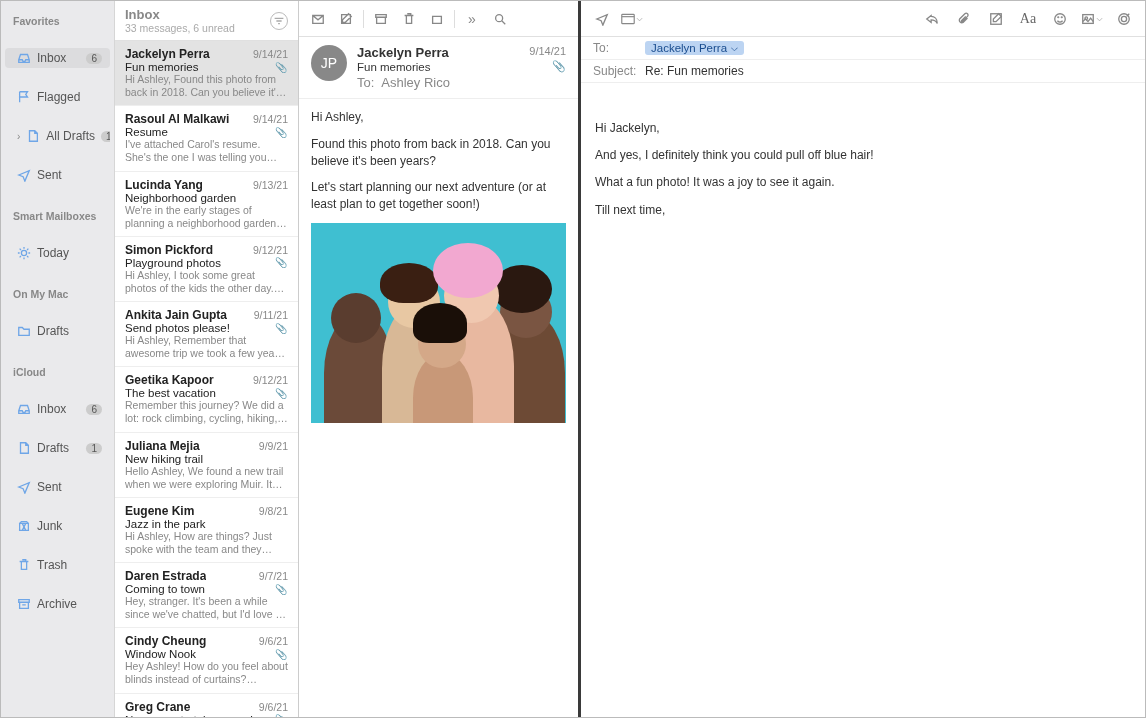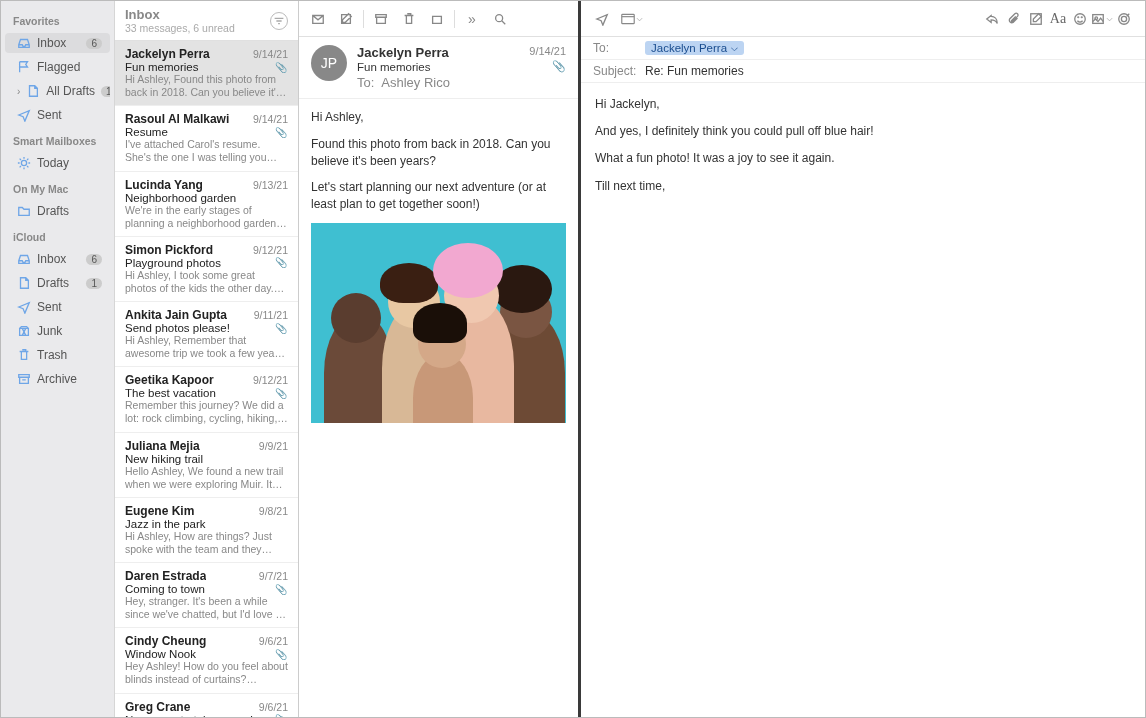--- a/index.html
+++ b/index.html
@@ -1,19 +1,19 @@
 <!DOCTYPE html>
 <html><head>
 <meta charset="utf-8">
 <style>
 * { margin: 0; padding: 0; box-sizing: border-box; font-family: -apple-system, BlinkMacSystemFont, "Helvetica Neue", sans-serif; }
 body { width: 1146px; height: 718px; overflow: hidden; display: flex; background: #fff; font-size: 12px; color: #333; border: 1px solid #bbb; }
 
 
-.sidebar { width: 114px; min-width: 114px; background: #eaeaec; padding: 8px 0 8px 0; display: flex; flex-direction: column; gap: 4px; overflow: hidden; border-right: 1px solid #d6d6d6; }
+.sidebar { width: 114px; min-width: 114px; background: #eaeaec; padding: 8px 0 8px 0; display: flex; flex-direction: column; gap: 19px; overflow: hidden; border-right: 1px solid #d6d6d6; }
 .sb-section { padding: 6px 10px 2px 12px; font-size: 10.5px; color: #888; font-weight: 600; }
 .sb-item { display: flex; align-items: center; padding: 3px 8px 3px 12px; gap: 6px; color: #555; border-radius: 4px; margin: 0 4px; white-space: nowrap; overflow: hidden; }
 .sb-item.selected { background: #dcdcde; }
 .sb-item .lbl { flex: 1; font-size: 12px; }
 .sb-badge { background: #ccc; color: #555; font-size: 10px; border-radius: 8px; padding: 0 5px; min-width: 14px; text-align: center; }
 .sb-icon { width: 14px; height: 14px; display: inline-flex; align-items: center; justify-content: center; color: #6fa6e7; }
 .sb-caret { width: 8px; color:#888; font-size:10px;}
 
 
 .msglist { width: 184px; min-width: 184px; background: #fff; border-right: 1px solid #ccc; display: flex; flex-direction: column; }
@@ -46,28 +46,28 @@
 .read-meta .torow .lab { color:#888; margin-right:4px;}
 .read-date { font-size:11px; color:#888;}
 .read-body { padding: 10px 12px; font-size:12px; line-height:1.4; overflow-y:auto; flex:1;}
 .read-body p { margin-bottom: 10px; }
 .photo { width: 100%; height: 200px; background: #3fbfd1; position: relative; overflow:hidden; }
 
 
 .compose { flex: 1; display: flex; flex-direction: column; background: #fff; }
 .c-toolbar { height: 36px; display:flex; align-items:center; padding:0 10px; gap:8px; border-bottom:1px solid #e0e0e0;}
 .c-toolbar .left { display:flex; gap:8px; }
-.c-toolbar .right { margin-left:auto; display:flex; align-items:center;}
+.c-toolbar .right { margin-left:auto; display:flex; gap:10px; align-items:center;}
 .c-toolbar .tbtn { width:22px; height:22px; display:flex; align-items:center; justify-content:center; color:#888;}
 .c-field { display:flex; align-items:center; padding: 4px 12px; border-bottom:1px solid #eee; font-size:12px;}
 .c-field .lab { color:#888; width:52px;}
 .pill { background:#bcd4f2; color:#1a4d8f; font-size:11.5px; padding:1px 6px; border-radius:3px; display:inline-flex; align-items:center; gap:4px;}
 .pill .chev { font-size:9px;}
 .c-body { padding: 12px 14px; font-size:12px; line-height:1.6; flex:1; }
-.c-body p { margin-bottom:4px; }
+.c-body p { margin-bottom:4px;margin-top:24px; }
 
 svg { width:14px; height:14px; stroke:currentColor; fill:none; stroke-width:1.5; }
 
 
 .person { position:absolute; border-radius:50% 50% 0 0; }
 .p1 { left:5%; bottom:-10px; width:70px; height:120px; background:#6b4a39; } 
 .p1h { position:absolute; left:8%; bottom:80px; width:50px; height:50px; border-radius:50%; background:#5a3d2f; }
 .p2 { left:28%; bottom:-10px; width:70px; height:130px; background:#d8b896; }
 .p2h { position:absolute; left:30%; bottom:95px; width:52px; height:52px; border-radius:50%; background:#e8c8a3; }
 .p2hair { position:absolute; left:27%; bottom:120px; width:58px; height:40px; border-radius:50% 50% 40% 40%; background:#3a1f12; }

